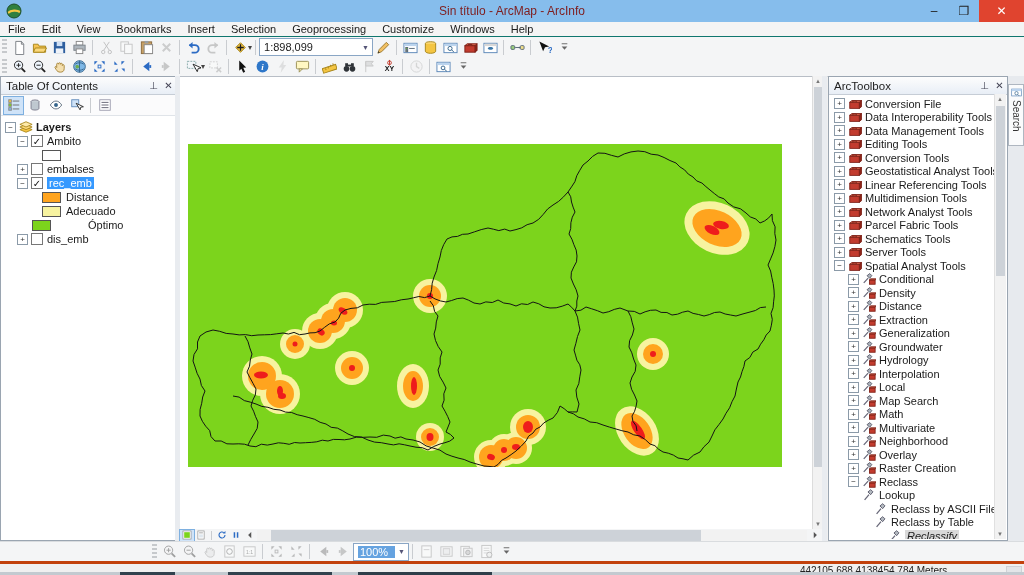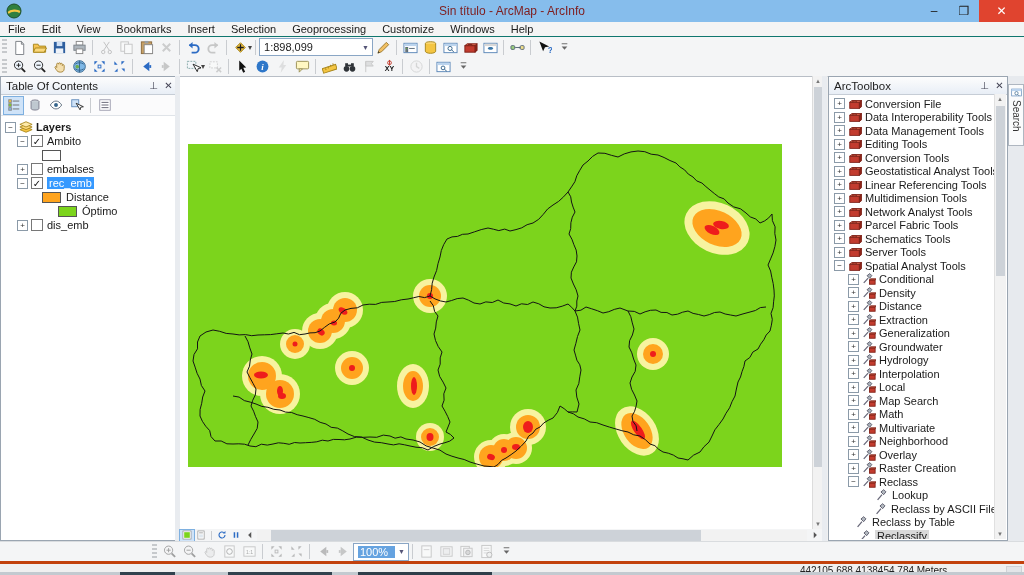--- a/index.html
+++ b/index.html
@@ -491,21 +491,25 @@
         </div>
         <div class="trow" style="padding-left: 16px;">
           <span class="expbox">−</span>
           <span class="chk">✓</span>
           <span class="lbl-sel">rec_emb</span>
         </div>
         <div class="trow" style="padding-left: 41px;">
           <span class="swatch" style="background: rgb(255, 164, 30);"></span>
           <span>Distance</span>
         </div>
-        <div class="trow" style="padding-left: 57px;">
+        <div class="trow" style="padding-left: 41px;">
+          <span class="swatch" style="background: rgb(247, 243, 160);"></span>
+          <span>Adecuado</span>
+        </div>
+        <div class="trow" style="padding-left: 31px; gap: 32px;">
           <span class="swatch" style="background: rgb(124, 212, 28);"></span>
           <span>Óptimo</span>
         </div>
         <div class="trow" style="padding-left: 16px;">
           <span class="expbox">+</span>
           <span class="chk"></span>
           <span>dis_emb</span>
         </div>
       </div>
   </div>
@@ -924,45 +928,45 @@
         <div class="atb-row" style="padding-left: 18px;">
           <span class="expbox">−</span>
           <span class="ticon"><svg viewBox="0 0 16 16">
               <path d="M2 12.5L7 7" stroke="#667" stroke-width="1.4"></path>
               <path d="M5.8 4.2l3.1-2.4 2.3 2.3-2.4 3.1z" fill="#aab2ba" stroke="#556"></path>
               <rect x="8.5" y="9" width="6.5" height="5" fill="#c23b2e" stroke="#7e2118"></rect>
               <path d="M8.5 9l1.5-1.2h6.5L15 9z" fill="#e06a52" stroke="#7e2118"></path>
             </svg></span>
           <span>Reclass</span>
         </div>
-        <div class="atb-row" style="padding-left: 33px;">
+        <div class="atb-row" style="padding-left: 20px;">
           <span class="expspace"></span>
           <span class="ticon"><svg viewBox="0 0 16 16">
               <path d="M3 13.5L8 7.5" stroke="#667" stroke-width="1.4"></path>
               <path d="M6.8 4.5l3.2-2.6 2.5 2.5-2.6 3.2z" fill="#b4bac1" stroke="#556"></path>
             </svg></span>
           <span>Lookup</span>
         </div>
         <div class="atb-row" style="padding-left: 32px;">
           <span class="expspace"></span>
           <span class="ticon"><svg viewBox="0 0 16 16">
               <path d="M3 13.5L8 7.5" stroke="#667" stroke-width="1.4"></path>
               <path d="M6.8 4.5l3.2-2.6 2.5 2.5-2.6 3.2z" fill="#b4bac1" stroke="#556"></path>
             </svg></span>
           <span>Reclass by ASCII File</span>
         </div>
-        <div class="atb-row" style="padding-left: 13px;">
+        <div class="atb-row" style="padding-left: 32px;">
           <span class="expspace"></span>
           <span class="ticon"><svg viewBox="0 0 16 16">
               <path d="M3 13.5L8 7.5" stroke="#667" stroke-width="1.4"></path>
               <path d="M6.8 4.5l3.2-2.6 2.5 2.5-2.6 3.2z" fill="#b4bac1" stroke="#556"></path>
             </svg></span>
           <span>Reclass by Table</span>
         </div>
-        <div class="atb-row" style="padding-left: 16px;">
+        <div class="atb-row" style="padding-left: 46px; font-style: italic;">
           <span class="expspace"></span>
           <span class="ticon"><svg viewBox="0 0 16 16">
               <path d="M3 13.5L8 7.5" stroke="#667" stroke-width="1.4"></path>
               <path d="M6.8 4.5l3.2-2.6 2.5 2.5-2.6 3.2z" fill="#b4bac1" stroke="#556"></path>
             </svg></span>
           <span class="sel-tool">Reclassify</span>
         </div>
       </div>
     <div id="atb-scroll">
       <span class="scroll-arrow" style="top:0">▲</span>

